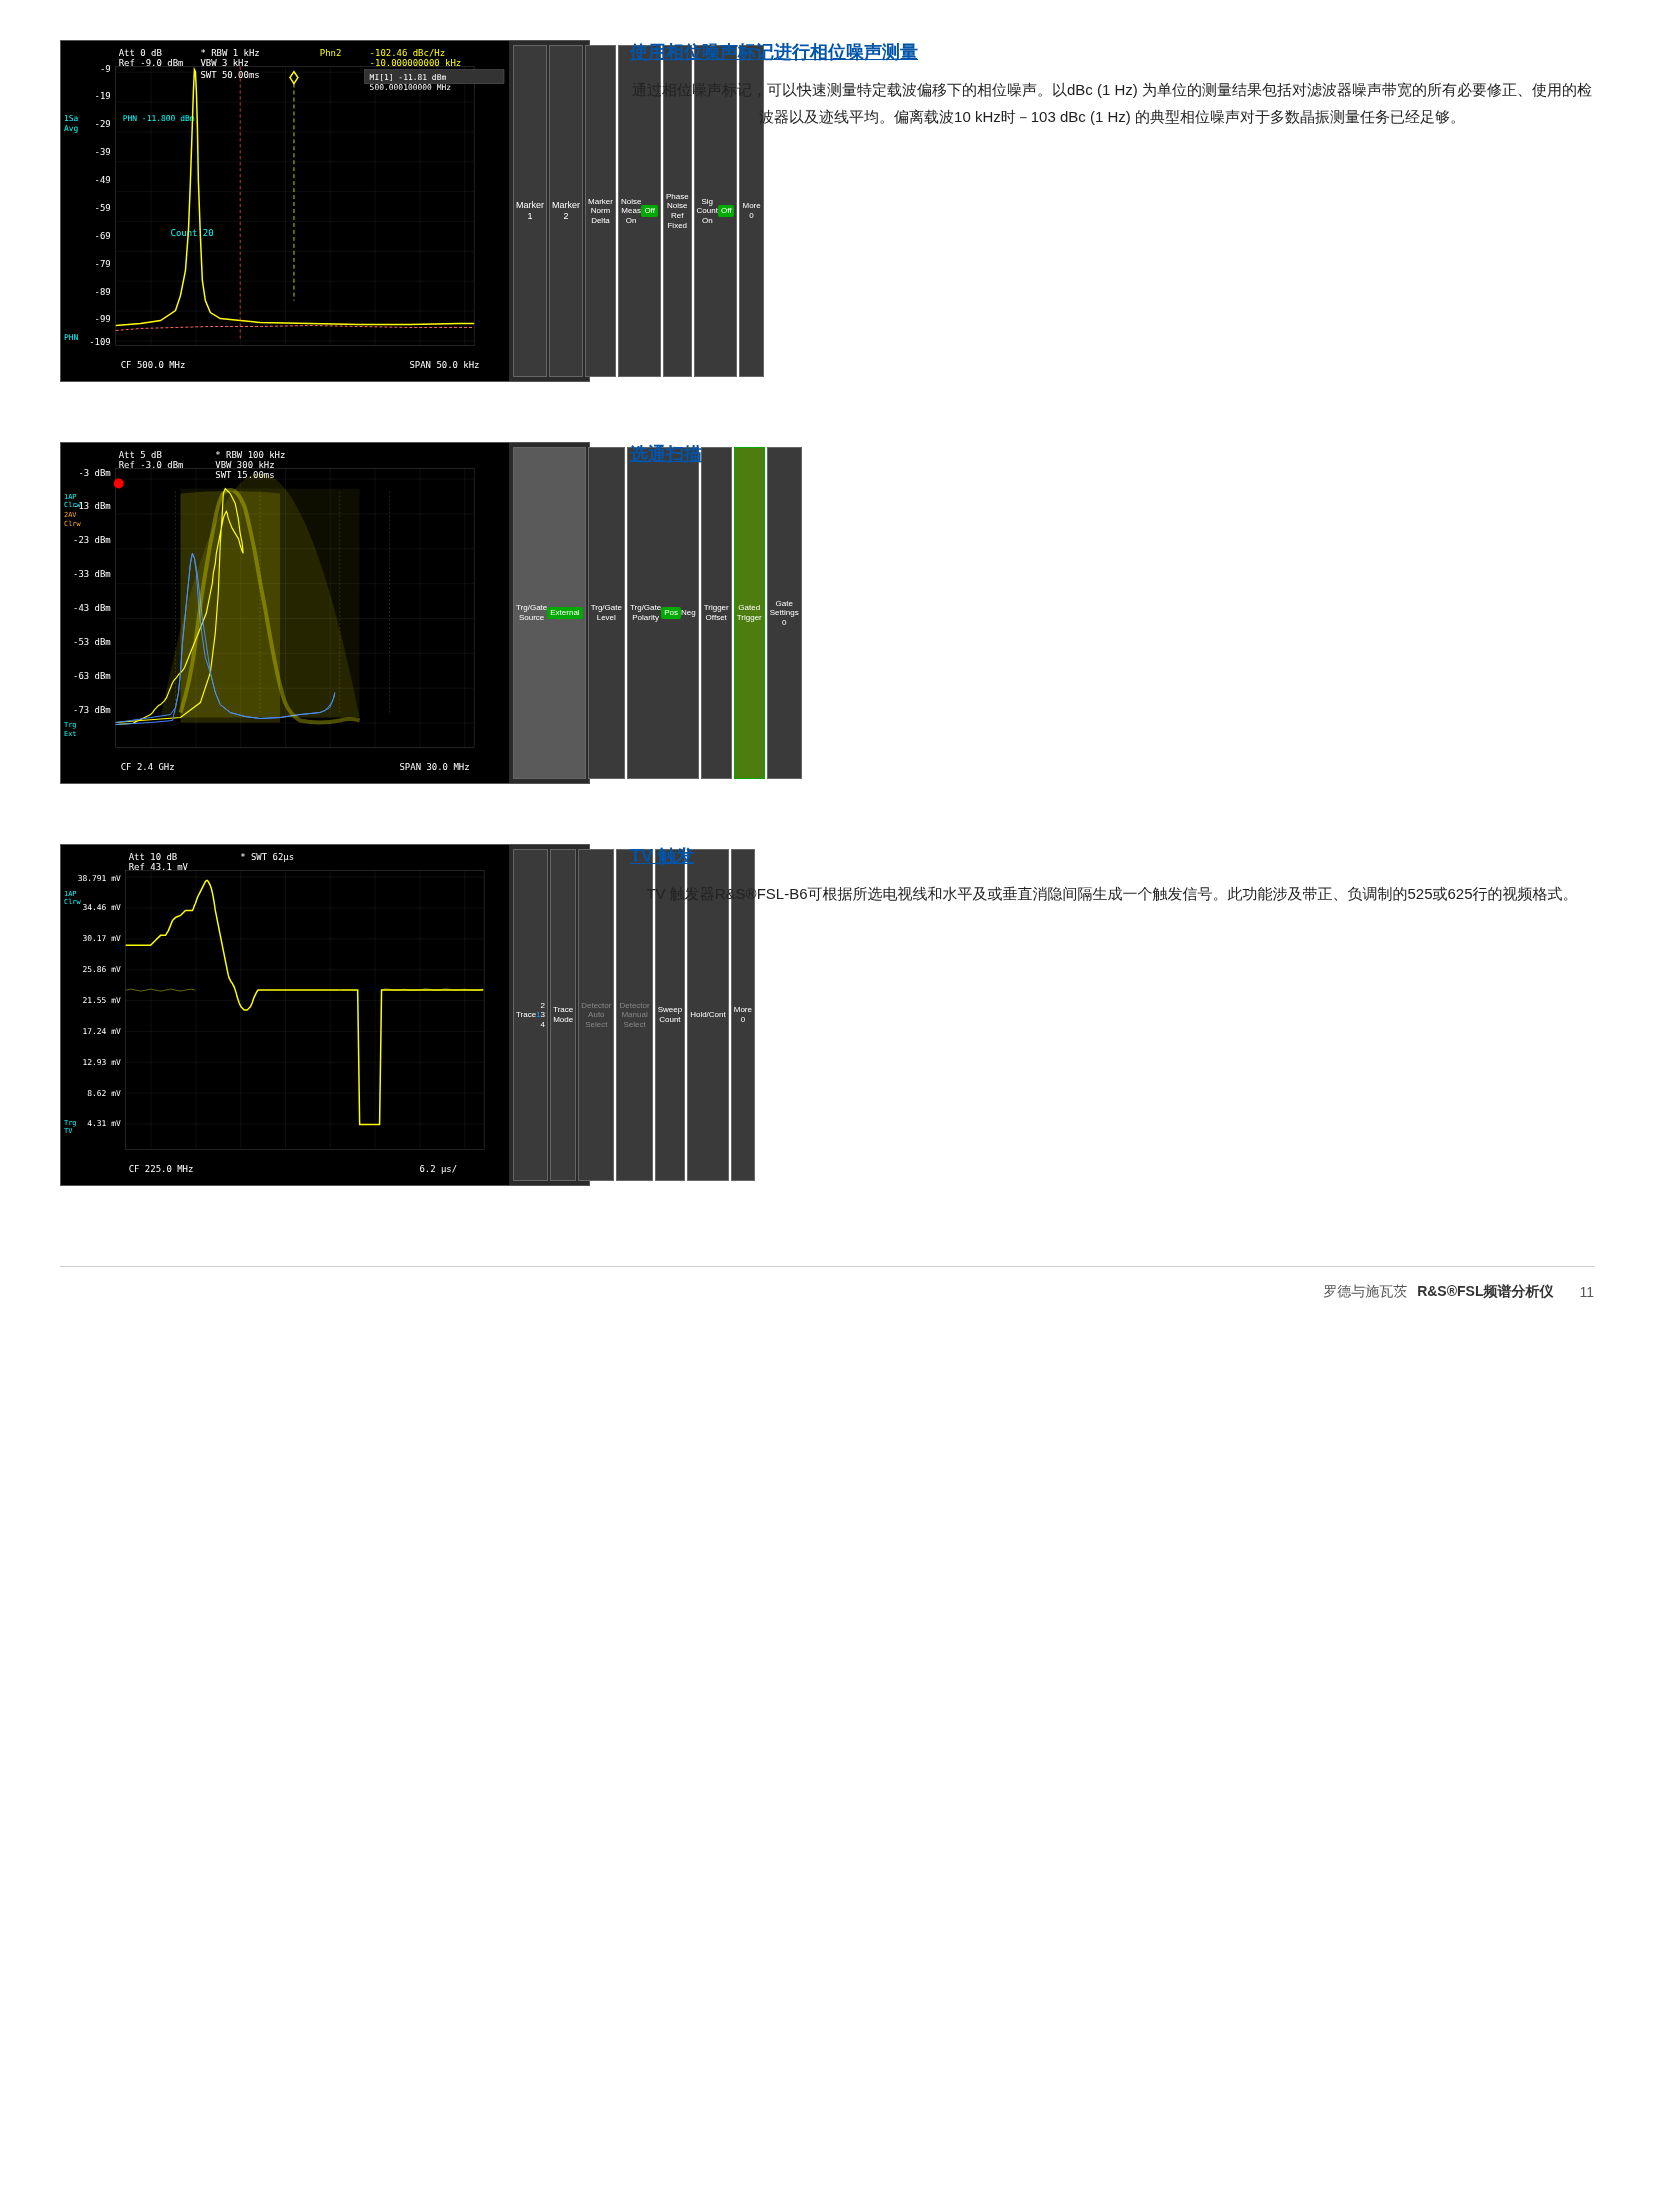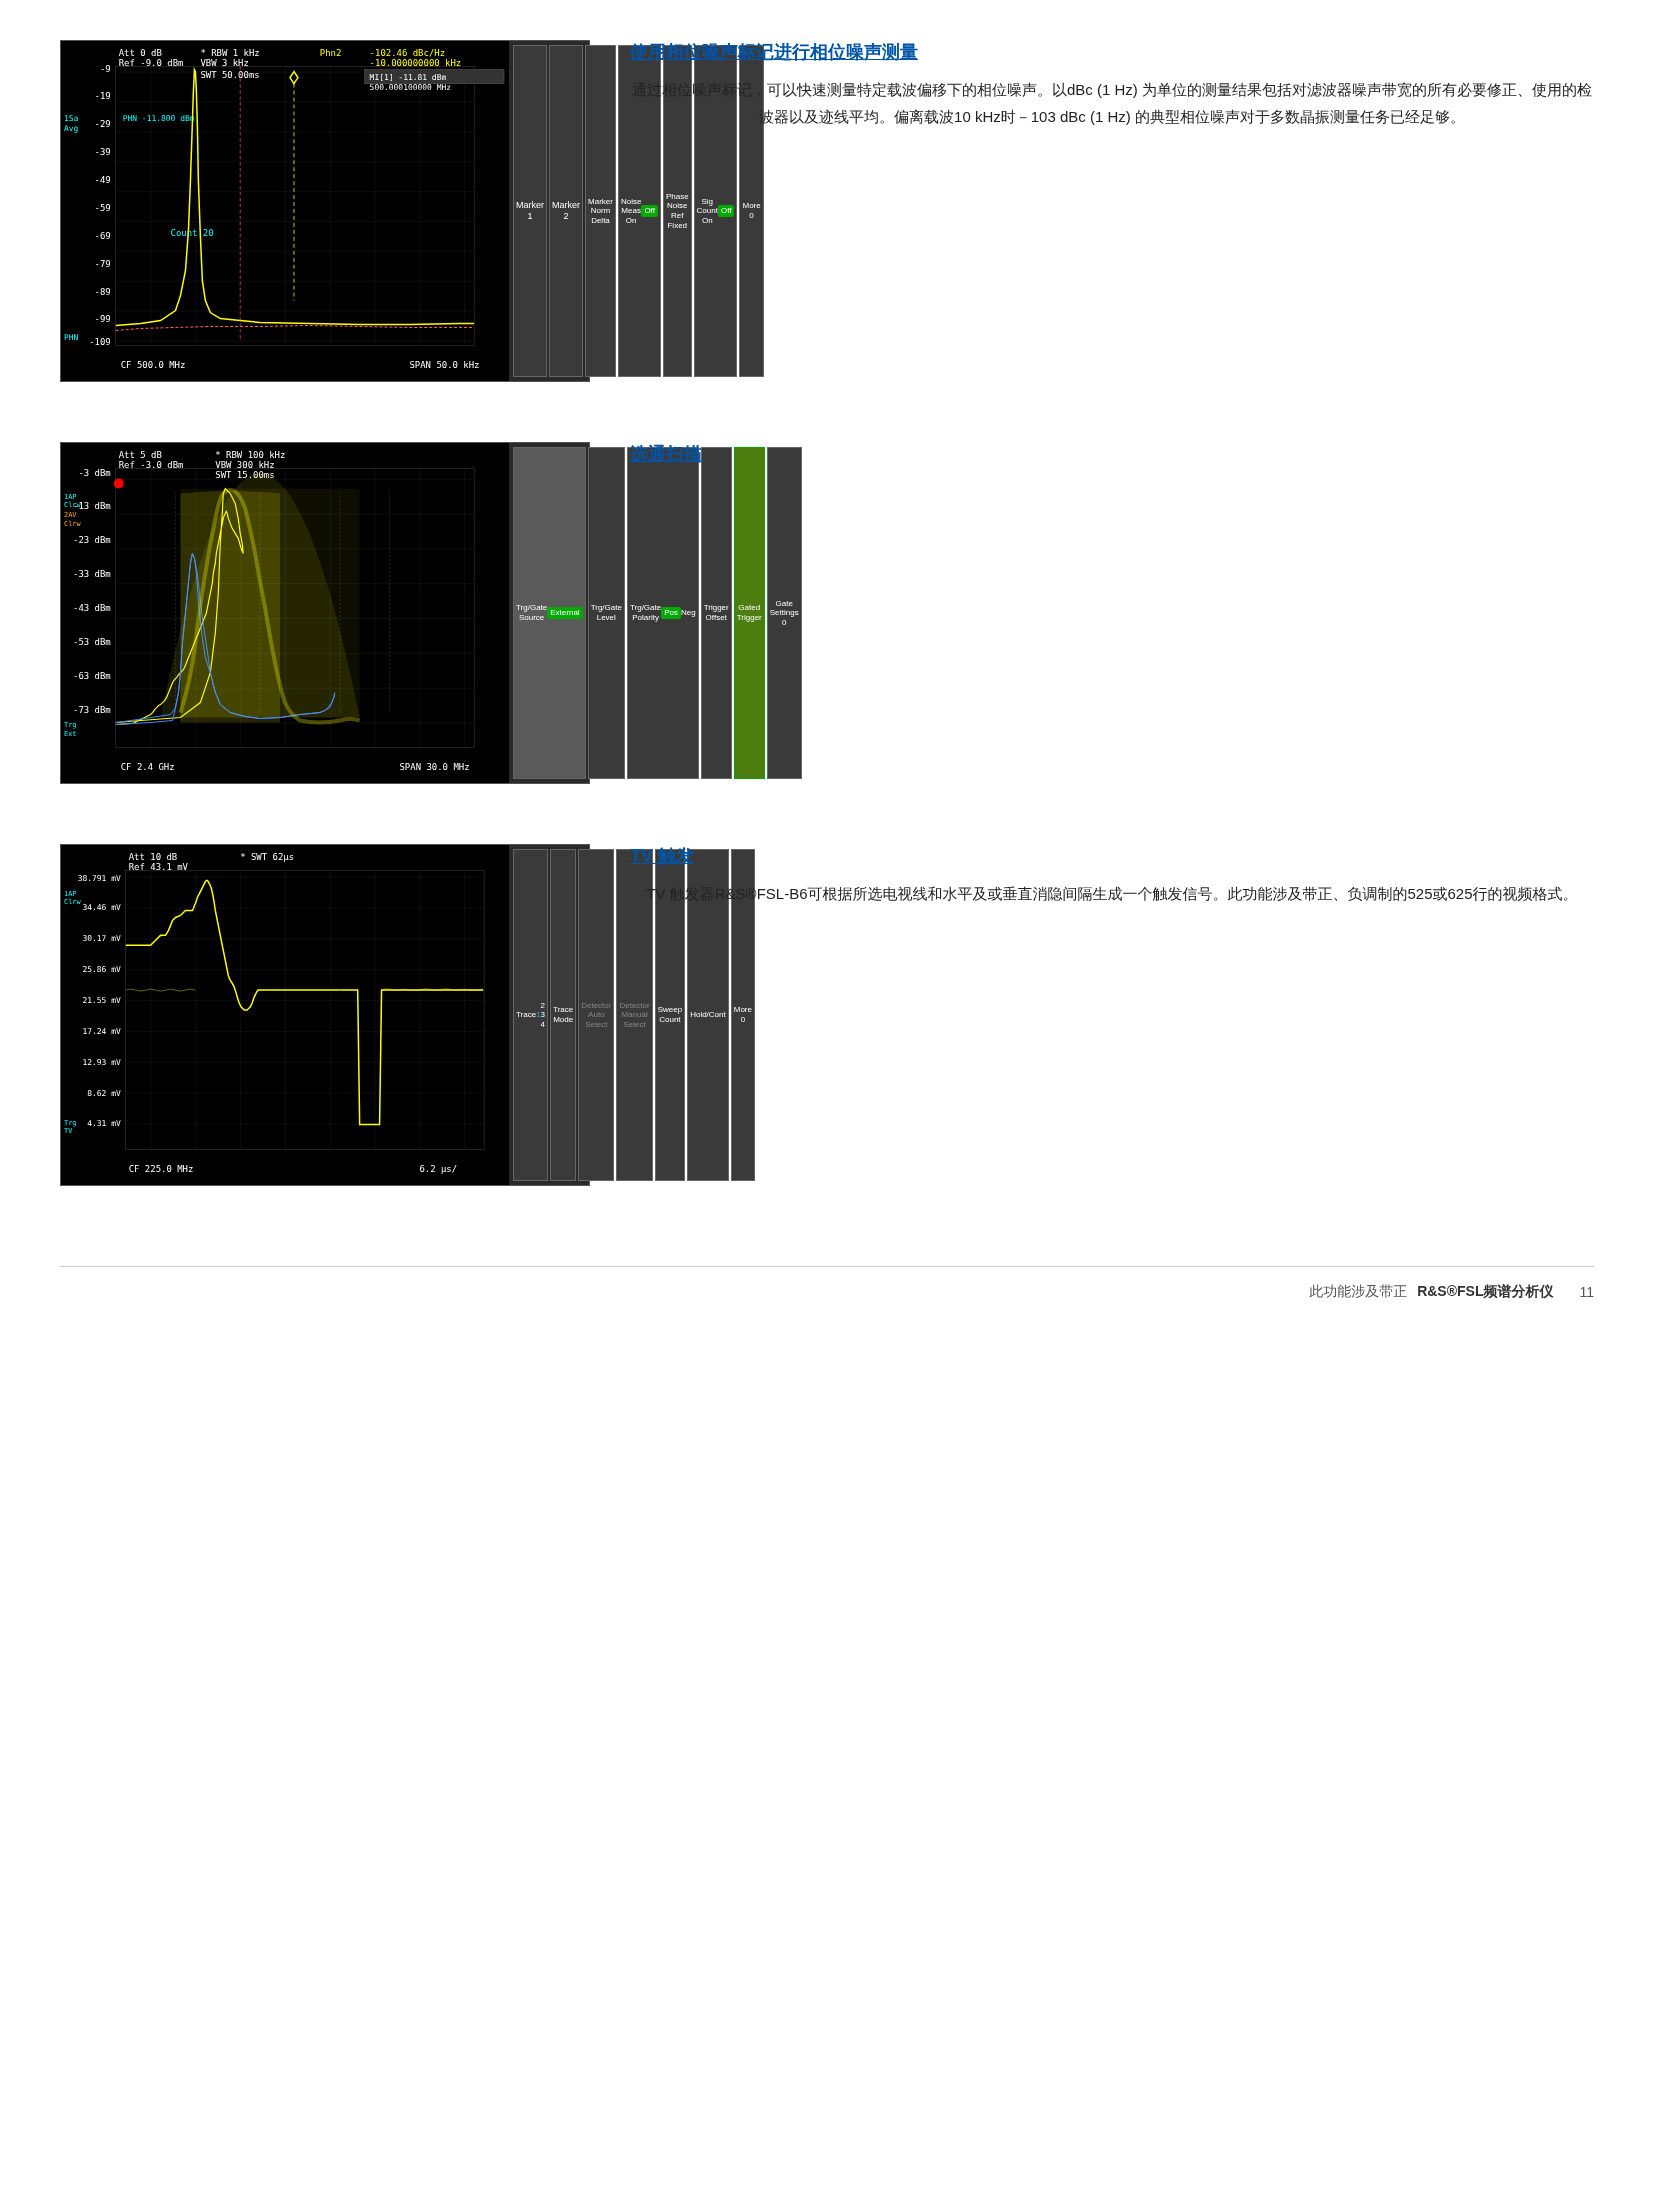--- a/index.html
+++ b/index.html
@@ -335,16 +335,16 @@
       <div class="btn-key" style="font-size:8px;">More  0</div>
     </div>
   </div>
   <div class="text-content">
     <div class="section-title">TV 触发</div>
     <div class="section-body">TV 触发器R&amp;S®FSL-B6可根据所选电视线和水平及或垂直消隐间隔生成一个触发信号。此功能涉及带正、负调制的525或625行的视频格式。</div>
   </div>
 </div>
 
 <div class="footer-bar">
-  <span class="footer-brand">此功能涉及带正</span>
+  <span class="footer-brand">罗德与施瓦茨</span>
   <span class="footer-product">R&amp;S®FSL频谱分析仪</span>
   <span class="footer-page">11</span>
 </div>
 
 </body></html>

